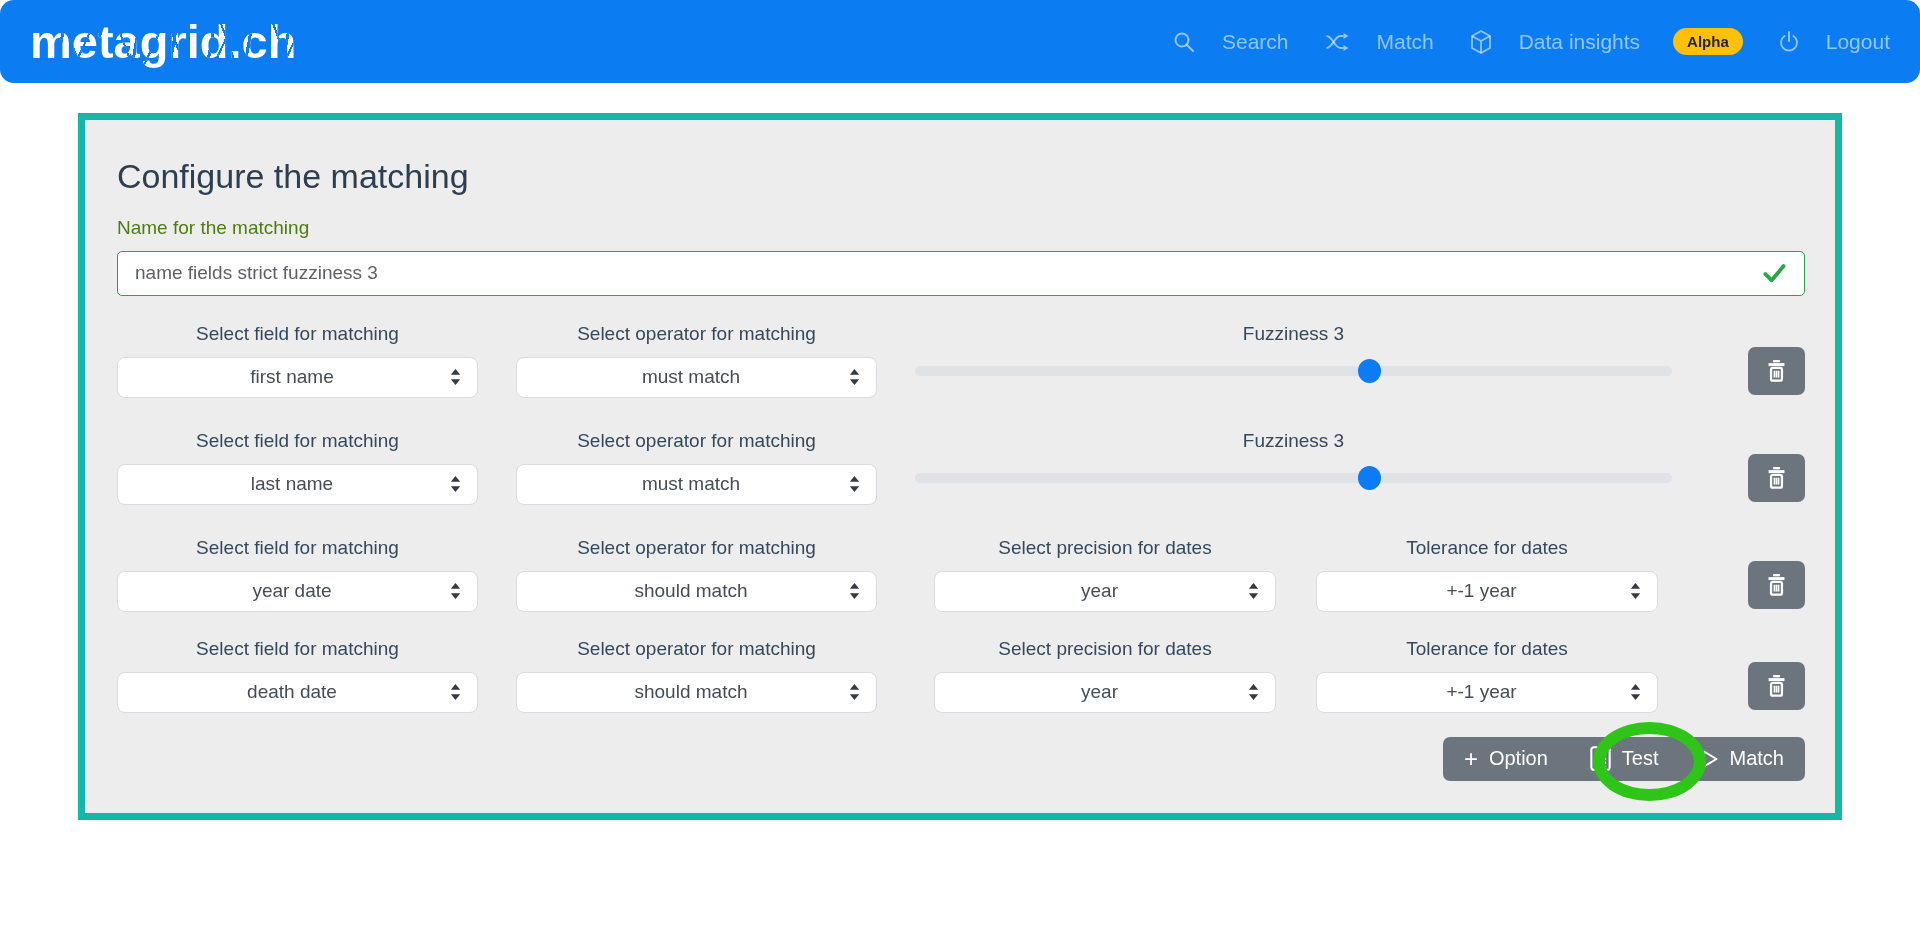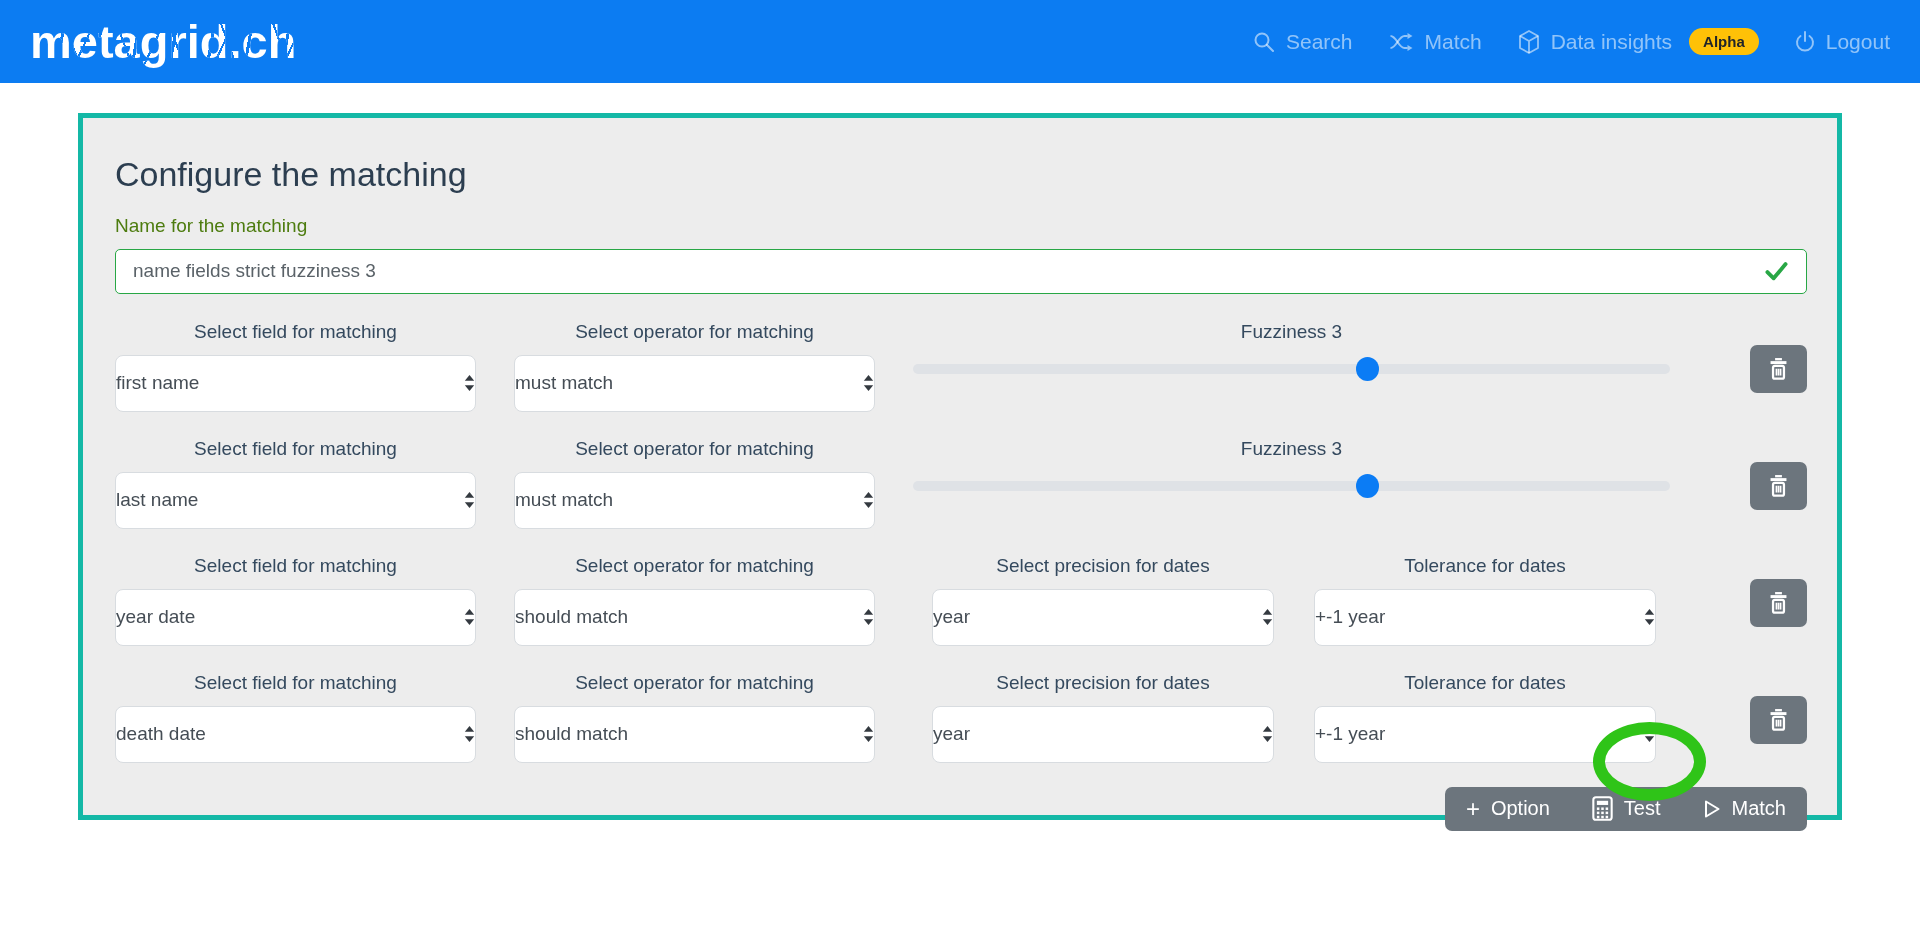--- a/index.html
+++ b/index.html
@@ -1,60 +1,60 @@
 <!DOCTYPE html>
 <html><head>
 <meta charset="utf-8">
 <style>
   * { margin:0; padding:0; box-sizing:border-box; }
   html,body { width:1920px; height:937px; background:#ffffff;
     font-family:"Liberation Sans", sans-serif; position:relative; overflow:hidden; }
 
   
-  .header { height:83px; background:#0c7cf2; display:flex; align-items:center; padding:0 30px; }
+  .header { height:83px; background:#0c7cf2; display:flex; align-items:center; padding:0 30px;border-radius:14px; }
   .logo { font-size:47px; font-weight:700; letter-spacing:0px; color:#fff; cursor:pointer; }
   @supports (-webkit-background-clip: text) {
     .logo {
       background-image:
         repeating-linear-gradient(100deg, transparent 0 34px, #0c7cf2 34px 37px),
         repeating-linear-gradient(70deg, transparent 0 47px, #0c7cf2 47px 49px),
         repeating-linear-gradient(115deg, transparent 0 61px, #0c7cf2 61px 63px),
         linear-gradient(#fff,#fff);
       -webkit-background-clip:text; background-clip:text; color:transparent;
     }
   }
   .nav { margin-left:auto; display:flex; align-items:center; gap:36px; color:rgba(255,255,255,0.55); }
-  .nav-item { display:flex; align-items:center; gap:11px; font-size:21px; cursor:pointer; }
+  .nav-item { display:flex; align-items:center; gap:27px; font-size:21px; cursor:pointer; }
   .nav-item svg { display:block; }
   .badge-alpha { background:#ffc107; color:#212529; font-size:15px; font-weight:700;
     padding:6px 14px; border-radius:15px; margin-left:6px; line-height:1; }
 
   
   .panel { position:relative; margin:30px 0 0 78px; width:1764px; height:707px;
-    background:#ededed; border:5px solid #14b8a6; padding:36px 30px 0 32px; }
+    background:#ededed; border:7px solid #14b8a6; padding:36px 30px 0 32px; }
   .panel-title { font-size:34px; font-weight:400; color:#2c3e50; line-height:1.2; }
   .name-label { margin-top:20px; font-size:19px; color:#4d7c0f; }
   .name-wrap { position:relative; margin-top:12px; }
   .name-input { width:100%; height:45px; border:1px solid #28a745; border-radius:5px;
     background:#fff; font-size:19px; color:#5a6268; padding:0 50px 0 17px; outline:none;
     font-family:"Liberation Sans", sans-serif; }
   .name-check { position:absolute; right:18px; top:11px; }
 
   
   .cfg-row { display:flex; align-items:flex-start; margin-top:26px; }
   .cfg-row.first { margin-top:27px; }
   .flabel { font-size:19px; color:#34495e; height:22px; white-space:nowrap;text-align:center; }
   .fgroup { display:block; }
   .w-field { width:361px; margin-right:38px; }
   .w-op    { width:361px; margin-right:38px; }
   .w-fuzz  { width:757px; }
   .w-prec  { width:342px; margin-left:19px; margin-right:40px; }
   .w-tol   { width:342px; }
-  .selectbox { margin-top:12px; height:57px; background:#fff; border:1px solid #d8dce0;
-    border-radius:8px; display:flex; align-items:center; padding:0 0; cursor:pointer; }
+  .selectbox { margin-top:12px; height:41px; background:#fff; border:1px solid #d8dce0;
+    border-radius:8px; display:flex; align-items:center; padding:0 16px; cursor:pointer;text-align:center; }
   .sel-text { font-size:19px; color:#454d55; flex:1; }
   .sel-arrows { flex:none; }
 
   .slider { position:relative; margin-top:12px; height:47px; cursor:pointer; }
   .slider-track { position:absolute; left:0; right:0; top:9px; height:10px;
     background:#dfe2e6; border-radius:5px; }
   .slider-thumb { position:absolute; top:2px; width:23px; height:24px; border-radius:50%;
     background:#0b7cf5; margin-left:-11px; cursor:grab; }
 
   .trash-btn { margin-left:auto; margin-top:24px; width:57px; height:48px; border:none;

